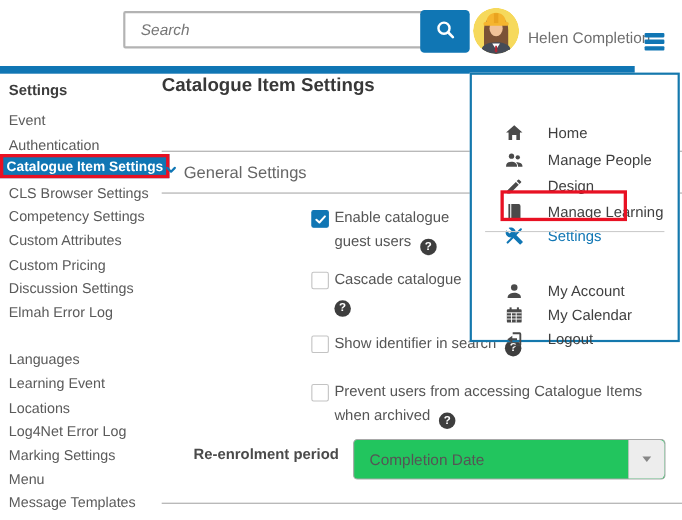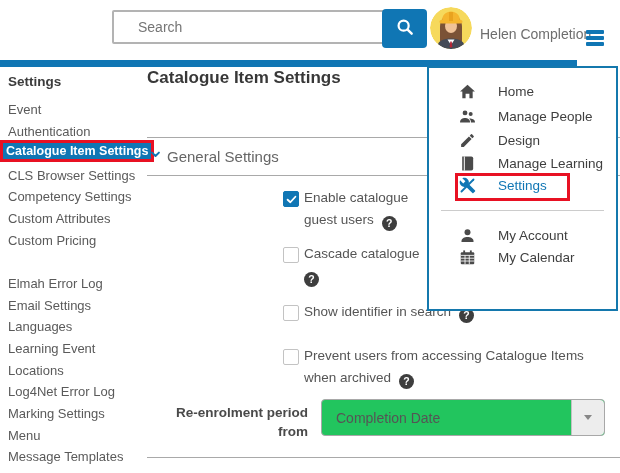--- a/index.html
+++ b/index.html
@@ -3,22 +3,22 @@
 <meta charset="utf-8">
 <style>
   html,body{margin:0;padding:0;background:#fff;}
   #app{
     position:relative;width:620px;height:473px;overflow:hidden;background:#fff;
     font-family:"Liberation Sans",sans-serif;color:#555;
   }
   
   .search-input{
     position:absolute;left:112px;top:10px;width:250px;height:30px;
-    border:2px solid #b3b3b3;border-radius:2px;padding:0 24px;font-size:14px;
-    color:#6d6d6d;font-family:"Liberation Sans",sans-serif;outline:none;
+    border:2px solid #b3b3b3;border-radius:2px;padding:0 14px;font-size:14px;
+    color:#6d6d6d;font-family:"Liberation Sans",sans-serif;outline:none;font-style:italic;
   }
   .search-input::placeholder{color:#757575;}
   .search-btn{
     position:absolute;left:382px;top:9px;width:45px;height:39px;background:#1076b4;
     border:none;border-radius:4px;cursor:pointer;display:flex;align-items:center;justify-content:center;
   }
   .avatar{position:absolute;left:430px;top:7px;width:42px;height:42px;border-radius:50%;overflow:hidden;}
   .user-name{position:absolute;left:480px;top:26px;font-size:14px;color:#6e6e6e;}
   .burger{position:absolute;left:586px;top:30px;width:18px;cursor:pointer;}
   .burger div{height:3.5px;background:#1076b4;margin-bottom:2.5px;border-radius:1px;}
@@ -65,21 +65,21 @@
     position:absolute;right:0;top:0;bottom:0;width:32px;background:#ededed;
     border-left:1px solid #c2c2c2;border-radius:0 4px 4px 0;
     display:flex;align-items:center;justify-content:center;
   }
   .select .arrow{width:0;height:0;border-left:4.5px solid transparent;border-right:4.5px solid transparent;border-top:5.5px solid #878787;}
   
   .menu-panel{
     position:absolute;left:427px;top:66px;width:187px;height:241px;background:#fff;
     border:2px solid #1478ad;z-index:10;
   }
-  .menu-row{position:absolute;left:0;right:0;height:22px;display:flex;align-items:center;cursor:pointer;}
+  .menu-row{position:absolute;left:0;right:0;height:22px;display:flex;align-items:center;cursor:pointer;margin-top:29px;}
   .menu-row .mi{width:17px;height:17px;margin-left:30px;flex:none;}
   .menu-row .ml{margin-left:22px;font-size:13.5px;color:#3f3f3f;white-space:nowrap;}
   .menu-row.active .ml{color:#1076b4;}
   .menu-sep{position:absolute;left:12px;right:12px;top:142px;border-top:1px solid #ccc;}
   .menu-red-box{position:absolute;left:26px;top:105px;width:109px;height:22px;border:3px solid #e81123;}
 </style>
 </head>
 <body>
 
 <div id="app">
@@ -125,22 +125,22 @@
   <div class="sb-title">Settings</div>
   <div class="sb-item" style="top:102px">Event</div>
   <div class="sb-item" style="top:124px">Authentication</div>
   <div class="sb-item active" style="top:140px">
     <span class="box">Catalogue Item Settings</span>
   </div>
   <div class="sb-item" style="top:168px">CLS Browser Settings</div>
   <div class="sb-item" style="top:189px">Competency Settings</div>
   <div class="sb-item" style="top:211px">Custom Attributes</div>
   <div class="sb-item" style="top:233px">Custom Pricing</div>
+  <div class="sb-item" style="top:254px">Discussion Settings</div>
   <div class="sb-item" style="top:276px">Elmah Error Log</div>
-  <div class="sb-item" style="top:298px">Email Settings</div>
   <div class="sb-item" style="top:319px">Languages</div>
   <div class="sb-item" style="top:341px">Learning Event</div>
   <div class="sb-item" style="top:363px">Locations</div>
   <div class="sb-item" style="top:384px">Log4Net Error Log</div>
   <div class="sb-item" style="top:406px">Marking Settings</div>
   <div class="sb-item" style="top:428px">Menu</div>
   <div class="sb-item" style="top:449px">Message Templates</div>
 
   <div class="page-title">Catalogue Item Settings</div>
   <div class="hline" style="top:137px"></div>
@@ -185,21 +185,20 @@
   <div class="form-row" style="top:348px">
     <span class="checkbox"></span>
     <div class="cb-label">
       <div class="ln">Prevent users from accessing Catalogue Items</div>
       <div class="ln"><span>when archived</span><span class="help"></span></div>
     </div>
   </div>
 
   <div class="re-label">
     <span>Re-enrolment period</span>
-    <span>from</span>
   </div>
   <div class="select">
     <span class="val">Completion Date</span>
     <span class="arrow-box">
         <span class="arrow"></span>
       </span>
   </div>
 
   <div class="hline" style="top:457px"></div>
 
@@ -280,16 +279,25 @@
             <line x1="2.5" y1="13" x2="21.5" y2="13"></line>
             <line x1="2.5" y1="17" x2="21.5" y2="17"></line>
             <line x1="8.5" y1="9" x2="8.5" y2="21.5"></line>
             <line x1="14.5" y1="9" x2="14.5" y2="21.5"></line>
           </g>
         </svg>
       </span>
       <span class="ml">My Calendar</span>
     </div>
 
+    <div class="menu-row" style="top:200px">
+      <span class="mi">
+        <svg width="17" height="17" viewBox="0 0 24 24" fill="#4a4a4a">
+          <path d="M10 3h9a2 2 0 0 1 2 2v14a2 2 0 0 1-2 2h-9v-2.4h8.6V5.4H10z"></path>
+          <path d="M9.5 7.5 3 12l6.5 4.5v-3.2h6v-2.6h-6z"></path>
+        </svg>
+      </span>
+      <span class="ml">Logout</span>
+    </div>
 
   </div>
 
 </div>
 
 </body></html>

